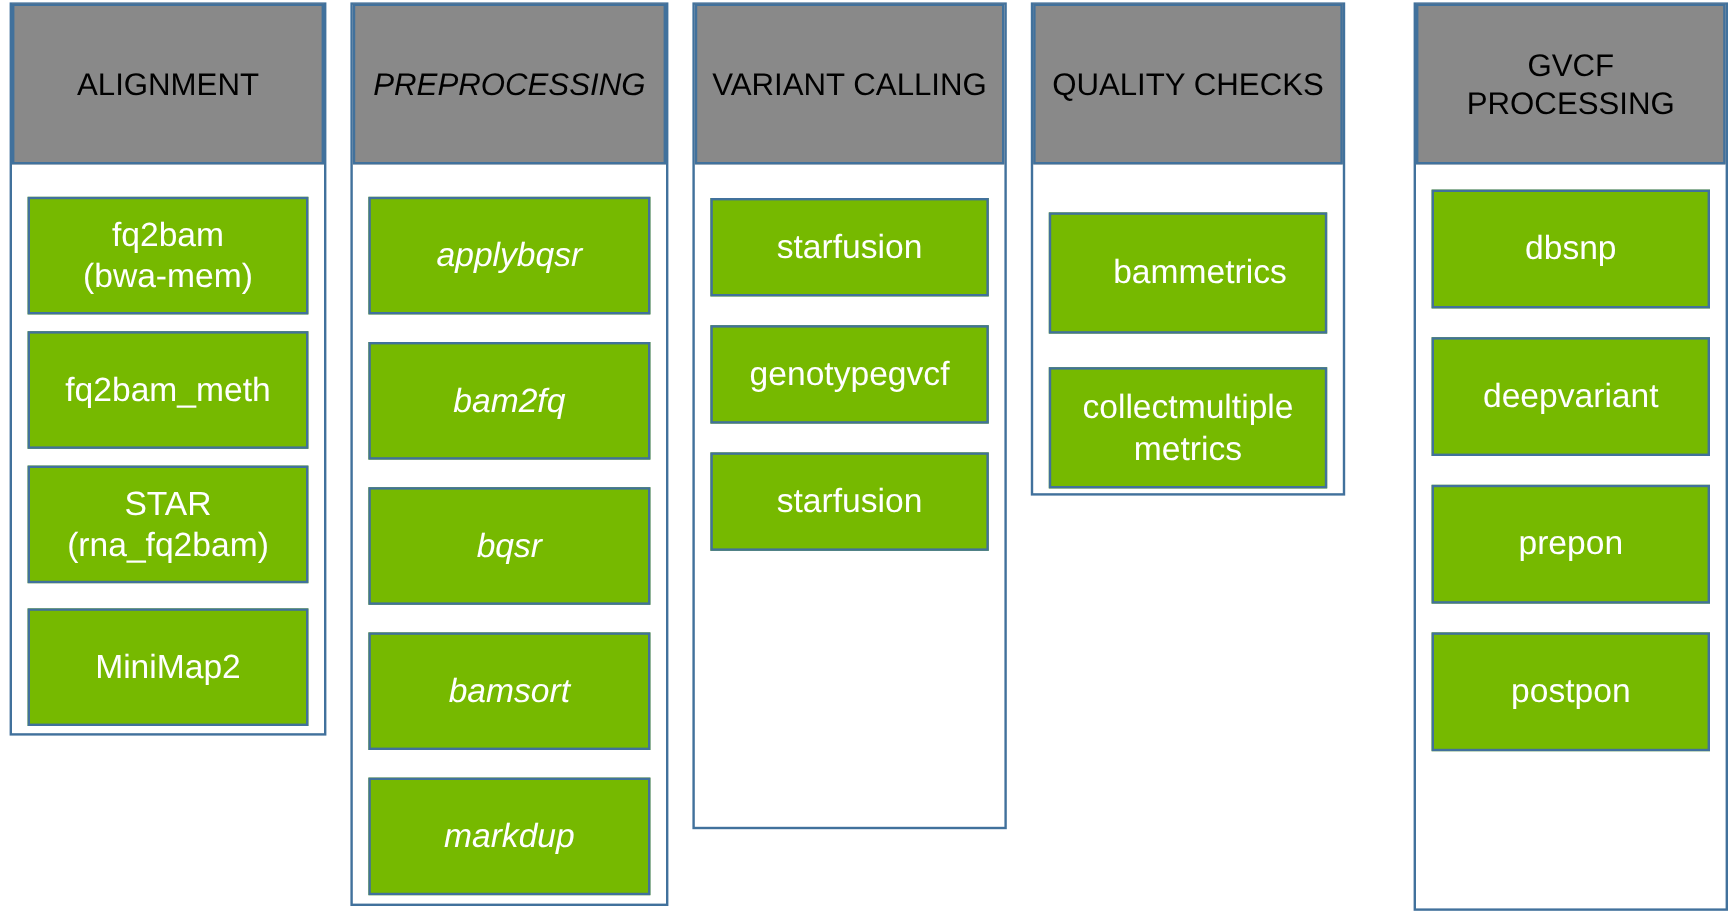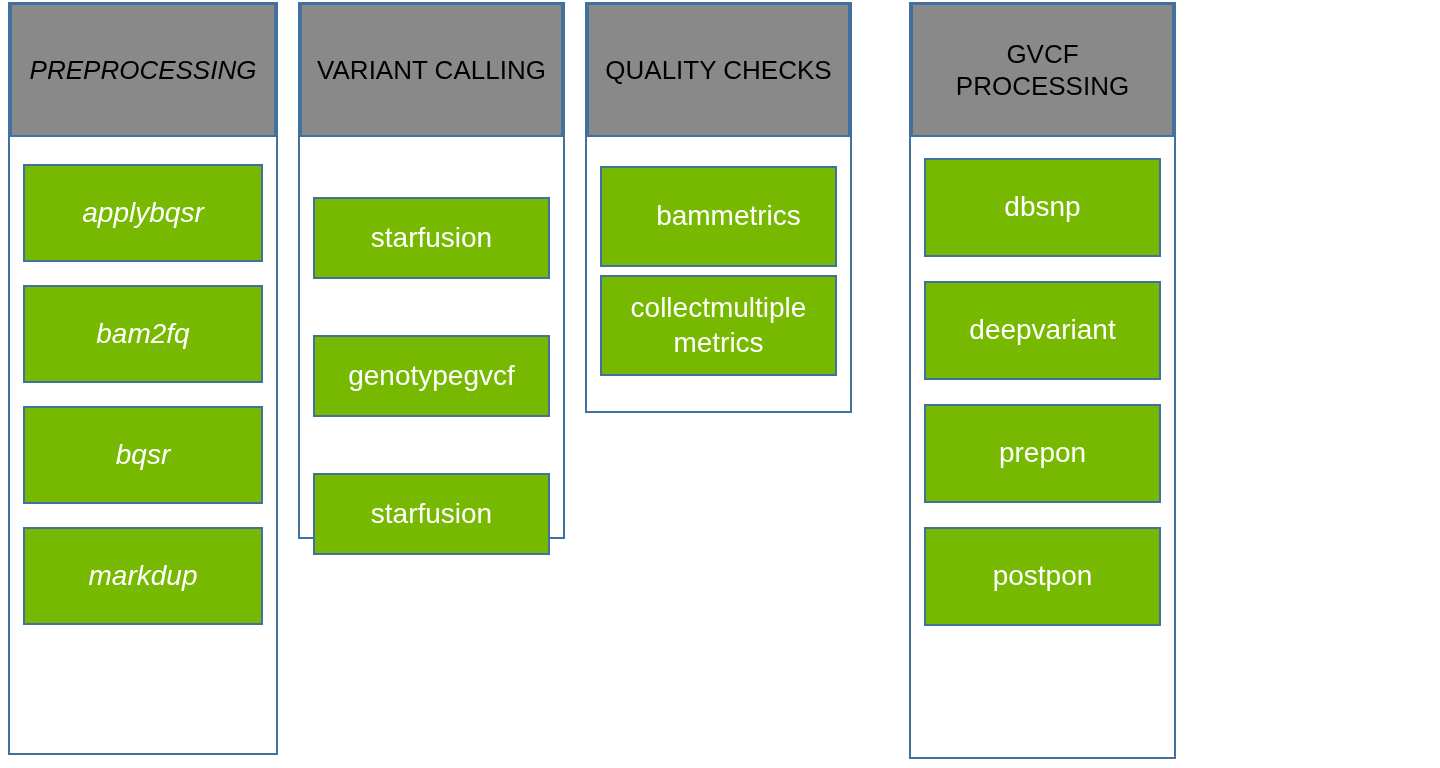--- a/index.html
+++ b/index.html
@@ -26,21 +26,21 @@
   .column{
     box-sizing:border-box;
     border:2px solid var(--border);
     background:#ffffff;
     display:flex;
     flex-direction:column;
     align-items:stretch;
   }
   .col1{width:269px;height:611px;}
   .col2{width:270px;height:753px;font-style:italic;}
-  .col3{width:267px;height:537px;gap:32px;}
+  .col3{width:267px;height:689px;}
   .col4{width:267px;height:411px;}
   .col5{width:267px;height:757px;margin-left:37px;}
   .header{
     flex:none;
     height:134px;
     margin:-1px 0 0 0;
     background:var(--gray);
     border:2px solid var(--border);
     display:flex;align-items:center;justify-content:center;
     text-align:center;
@@ -63,34 +63,44 @@
     white-space:pre-line;
     box-sizing:border-box;
   }
   .col1 .box{height:98px;margin-top:14px;}
   .col1 .box:nth-child(2){margin-top:27px;}
   .col1 .box:nth-child(5){margin-top:21px;}
   .col2 .box{height:98px;margin-top:23px;}
   .col2 .box:nth-child(2){margin-top:27px;}
   .col3 .box{height:82px;margin-top:24px;}
   .col3 .box:nth-child(2){margin-top:28px;}
-  .col4 .box{height:101px;margin-top:8px;}
-  .col4 .box:nth-child(2){margin-top:29px;padding-left:20px;}
+  .col4 .box{height:101px;margin-top:28px;}
+  .col4 .box:nth-child(2){margin-top:40px;padding-left:20px;}
   .col5 .box{height:99px;margin-top:24px;}
   .col5 .box:nth-child(2){margin-top:21px;}
 </style>
 </head>
 <body>
 
 <div class="board">
+    <div class="column col1">
+      <div class="header">ALIGNMENT</div>
+      <div class="box">fq2bam
+(bwa-mem)</div>
+      <div class="box">fq2bam_meth</div>
+      <div class="box">STAR
+(rna_fq2bam)</div>
+      <div class="box">MiniMap2</div>
+    </div>
     <div class="column col2">
       <div class="header">PREPROCESSING</div>
       <div class="box">applybqsr</div>
       <div class="box">bam2fq</div>
       <div class="box">bqsr</div>
+      <div class="box">bamsort</div>
       <div class="box">markdup</div>
     </div>
     <div class="column col3">
       <div class="header">VARIANT CALLING</div>
       <div class="box">starfusion</div>
       <div class="box">genotypegvcf</div>
       <div class="box">starfusion</div>
     </div>
     <div class="column col4">
       <div class="header">QUALITY CHECKS</div>

